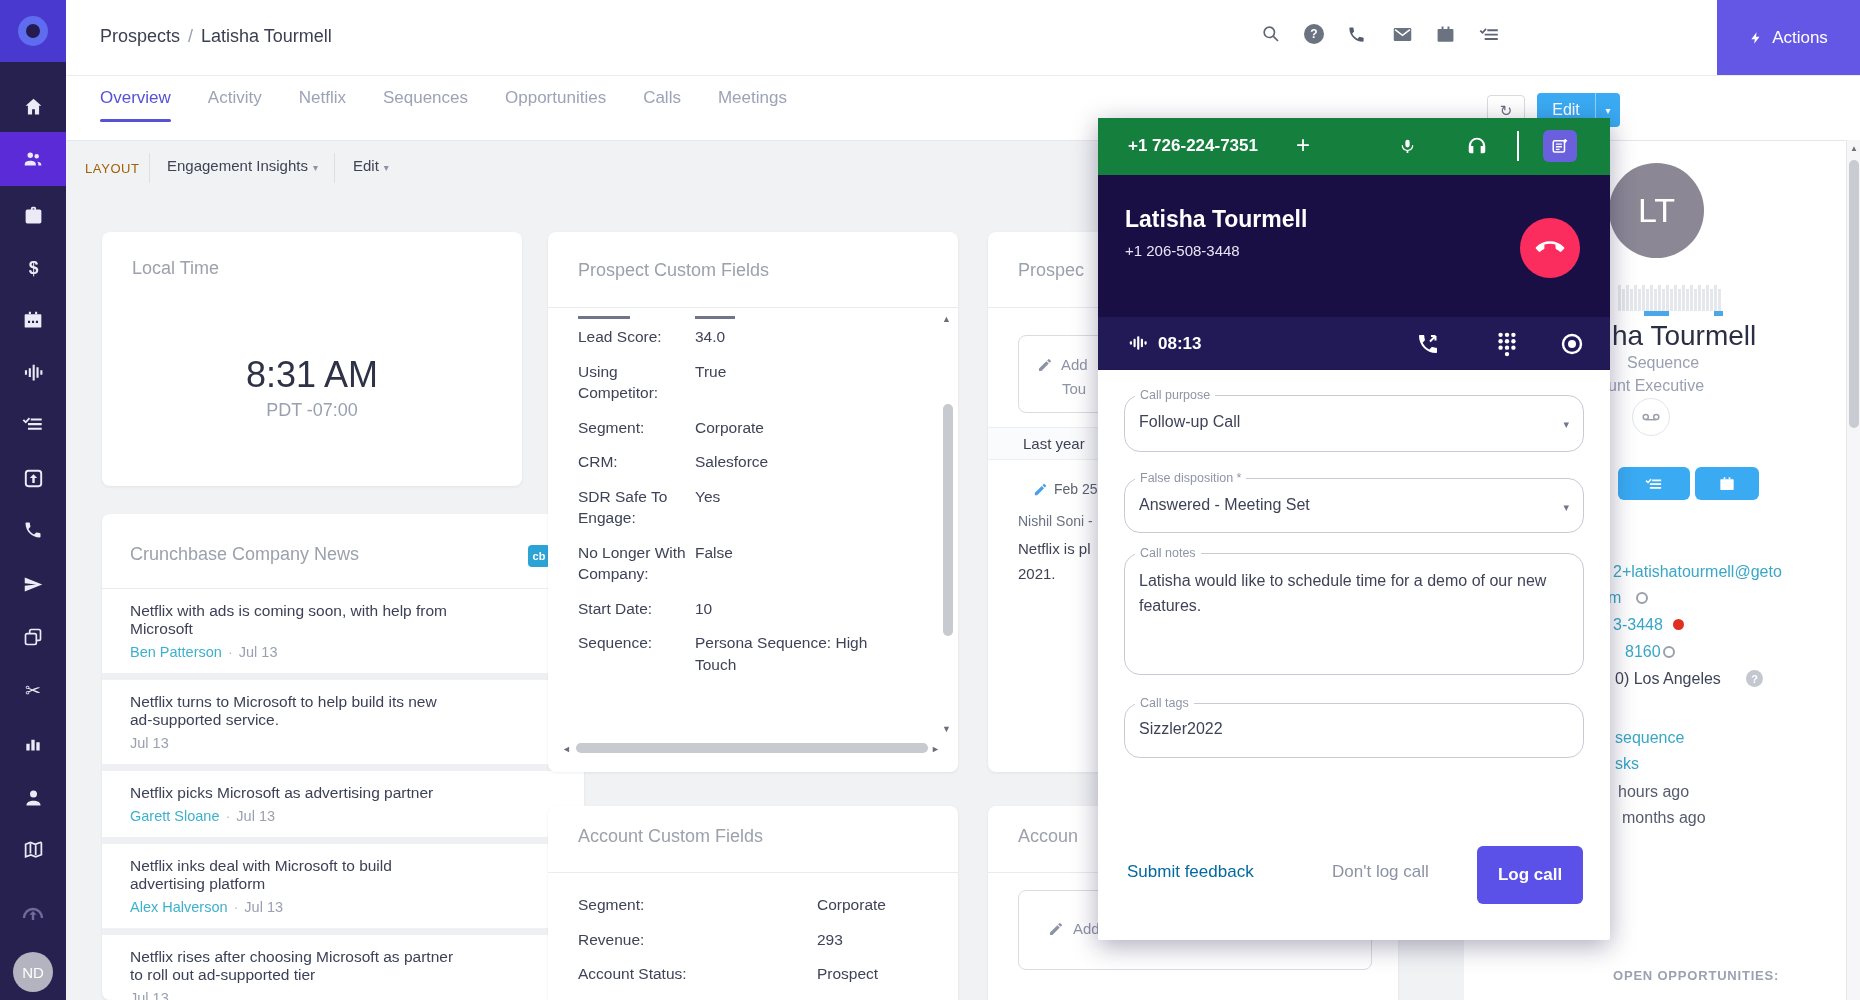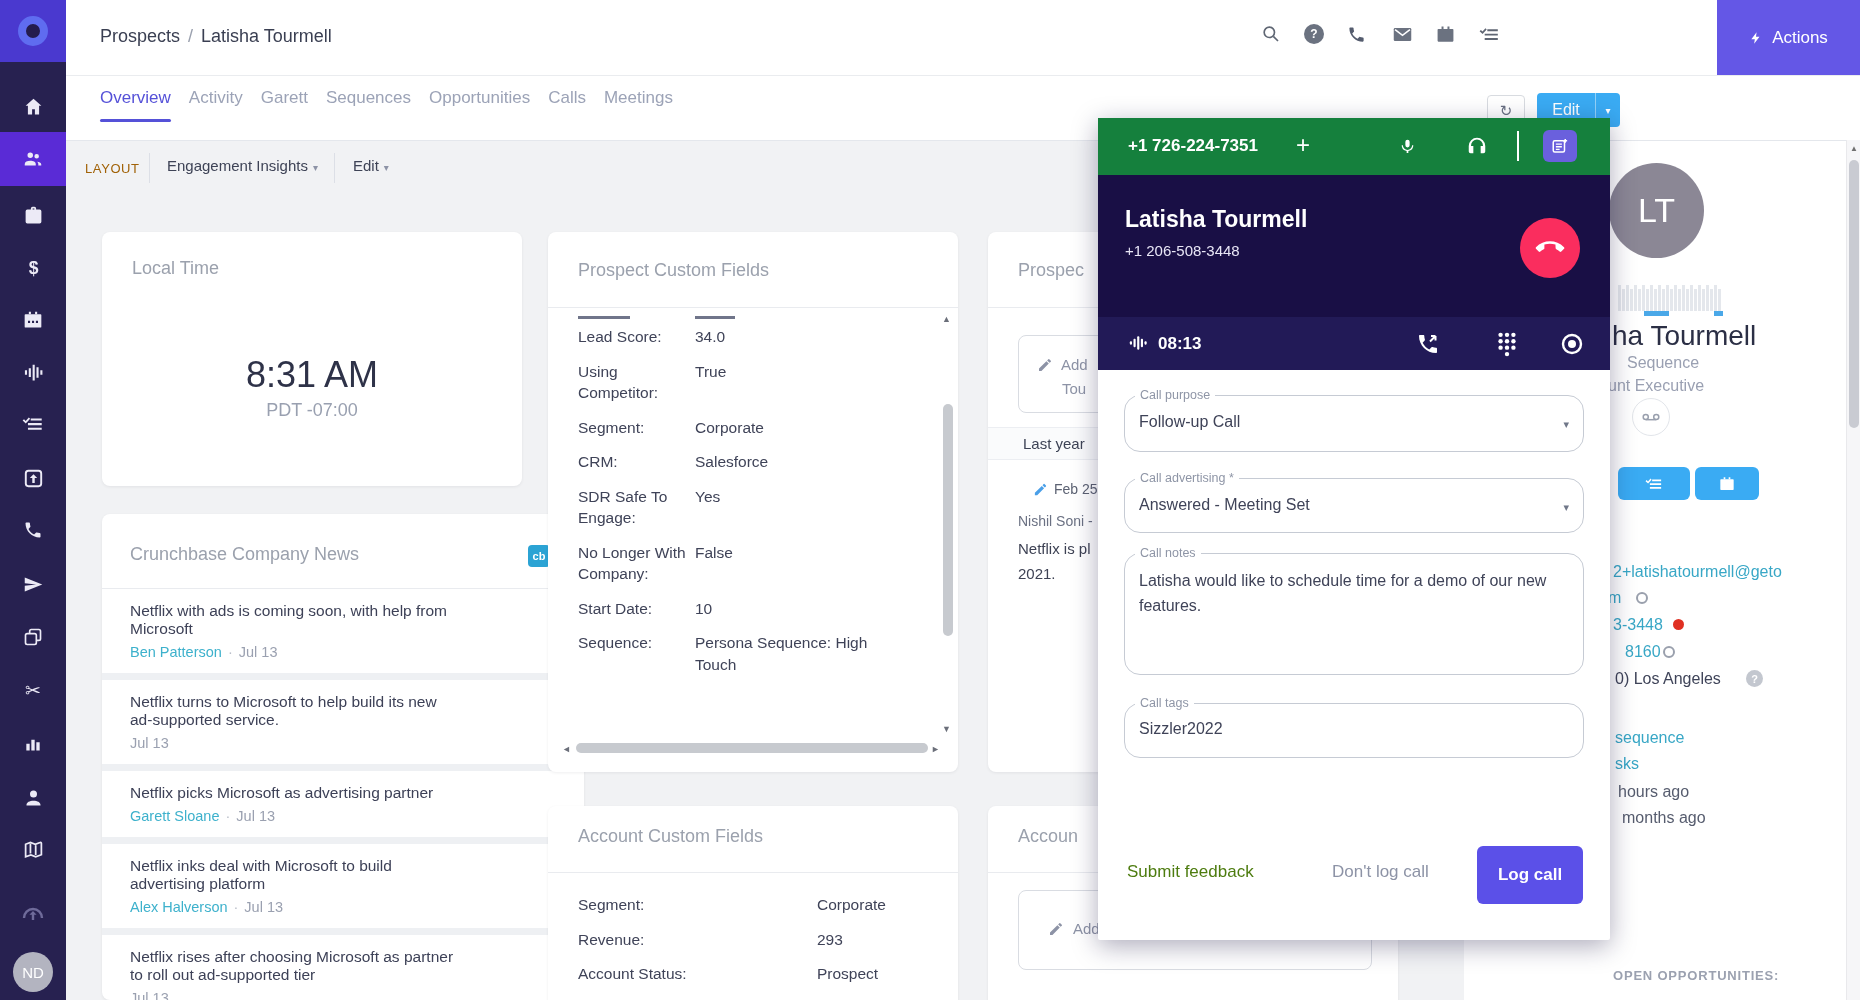--- a/index.html
+++ b/index.html
@@ -22,21 +22,21 @@
   
   .topbar{position:absolute;left:66px;top:0;width:1794px;height:75px;background:#fff;border-bottom:1px solid #eaecef;z-index:30}
   .crumb{position:absolute;left:34px;top:26px;font-size:18px;color:#3a3f52;white-space:nowrap}
   .crumb .sep{color:#9aa0ae;padding:0 8px}
   .tico{position:absolute;top:22px;width:24px;height:24px;display:flex;align-items:center;justify-content:center;cursor:pointer}
   .actions-btn{position:absolute;right:0;top:0;width:143px;height:75px;background:#6457e6;color:#fff;
                display:flex;align-items:center;justify-content:center;gap:9px;font-size:17px;cursor:pointer}
 
   
   .tabbar{position:absolute;left:66px;top:75px;width:1794px;height:65px;background:#fff;border-bottom:1px solid #e4e7ec;z-index:29}
-  .tabs{position:absolute;left:34px;top:0;height:46px;display:flex;gap:18px;align-items:center}
+  .tabs{position:absolute;left:34px;top:0;height:46px;display:flex;gap:37px;align-items:center}
   .tab{font-size:17px;color:#9ca3b7;cursor:pointer;position:relative;padding:20px 0}
   .tab.active{color:#5551d8}
   .tab.active::after{content:"";position:absolute;left:0;right:0;bottom:6px;height:3px;background:#5551d8;border-radius:2px}
   .refresh-btn{position:absolute;left:1421px;top:20px;width:36px;height:30px;border:1px solid #d8dbe0;border-radius:4px;
                background:#fff;color:#6a7183;font-size:15px;display:flex;align-items:center;justify-content:center;cursor:pointer}
   .edit-btn{position:absolute;left:1471px;top:18px;width:83px;height:34px;background:#3aabf3;border-radius:4px;color:#fff;
             display:flex;align-items:center;cursor:pointer}
   .edit-btn .lbl{flex:1;text-align:center;font-size:16px}
   .edit-btn .chev{width:24px;height:34px;border-left:1px solid rgba(255,255,255,.45);display:flex;align-items:center;justify-content:center;font-size:10px}
 
@@ -296,21 +296,21 @@
         </svg>
       </span>
     <span>Actions</span>
   </div>
 </div>
 
 <div class="tabbar">
   <div class="tabs">
     <div class="tab active">Overview</div>
     <div class="tab">Activity</div>
-    <div class="tab">Garett</div>
+    <div class="tab">Netflix</div>
     <div class="tab">Sequences</div>
     <div class="tab">Opportunities</div>
     <div class="tab">Calls</div>
     <div class="tab">Meetings</div>
   </div>
   <div class="refresh-btn">
       <span>↻</span>
     </div>
   <div class="edit-btn">
     <span class="lbl">Edit</span>
@@ -609,31 +609,31 @@
         </svg>
     </div>
   </div>
 
   <div class="mfield" style="top:277px;height:57px">
     <span class="mlabel">Call purpose</span>
     <span class="mvalue">Follow-up Call</span>
     <span class="mchev">▾</span>
   </div>
   <div class="mfield" style="top:360px;height:55px">
-    <span class="mlabel" ind="">Call advertising *</span>
+    <span class="mlabel" ind="">False disposition *</span>
     <span class="mvalue">Answered - Meeting Set</span>
     <span class="mchev">▾</span>
   </div>
   <div class="mfield" style="top:435px;height:122px">
     <span class="mlabel">Call notes</span>
     <div class="mnotes">Latisha would like to schedule time for a demo of our new features.</div>
   </div>
   <div class="mfield" style="top:585px;height:55px">
     <span class="mlabel">Call tags</span>
     <span class="mvalue" style="top:16px">Sizzler2022</span>
   </div>
 
-  <div class="dlg-link" style="left:29px;top:744px;color:#4d7c0f">Submit feedback</div>
+  <div class="dlg-link" style="left:29px;top:744px;color:#0369a1">Submit feedback</div>
   <div class="dlg-link" style="left:234px;top:744px;color:#8d93a6">Don't log call</div>
   <div class="logcall">
       <span>Log call</span>
     </div>
 </div>
 
 </body></html>

